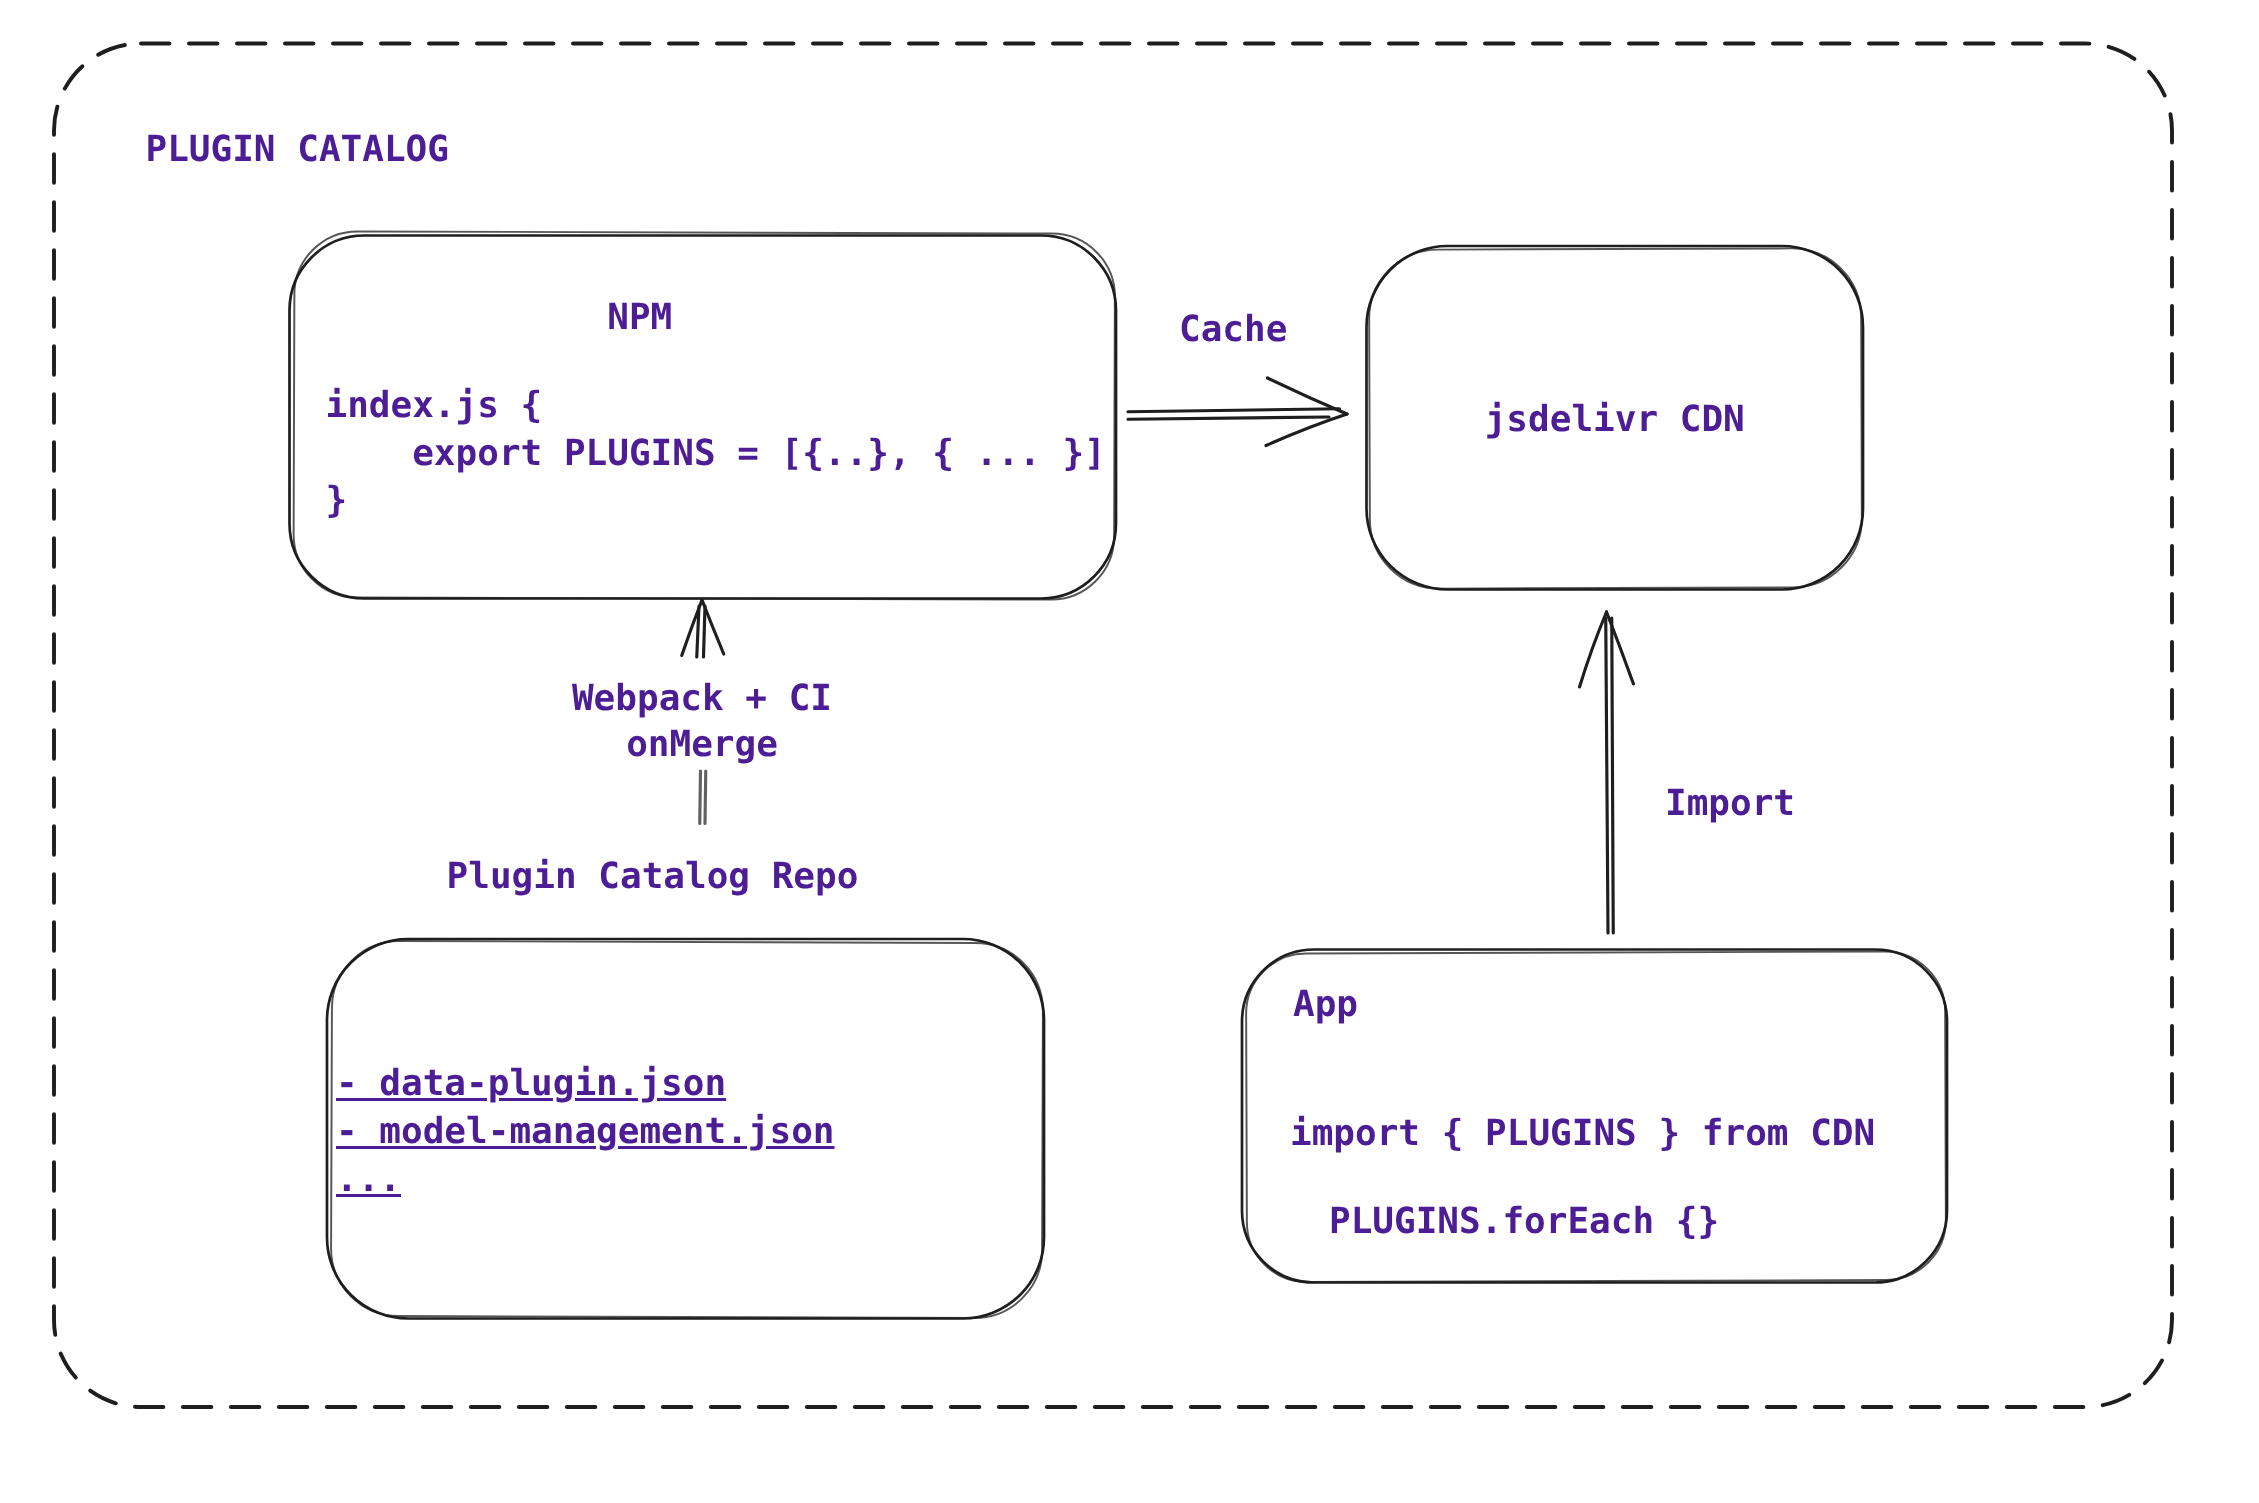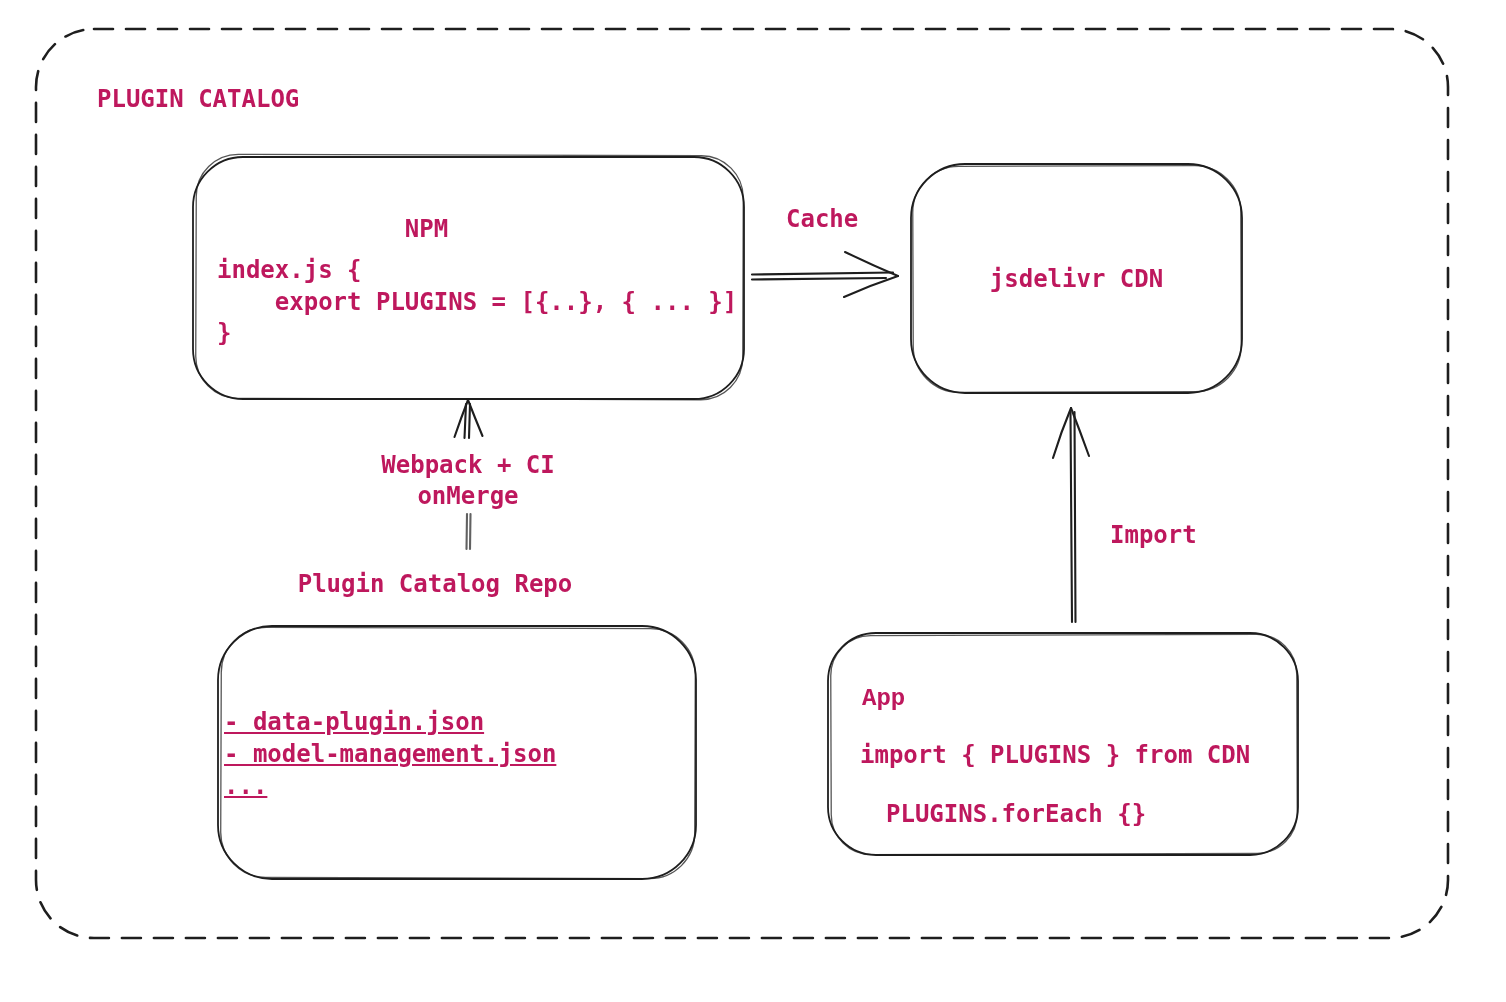--- a/index.html
+++ b/index.html
@@ -29,21 +29,21 @@
   .box-main { stroke-width: 1.8; fill: #ffffff; }
   .box-echo { stroke-width: 1.3; opacity: 0.75; }
   .arrow { stroke-width: 2.1; }
   .arrow-soft { stroke-width: 2.1; opacity: 0.7; }
   .t {
     position: absolute;
     font-family: "DejaVu Sans Mono", "Liberation Mono", monospace;
     font-size: 24px;
     font-weight: 600;
     line-height: 30px;
-    color: #be185d;
+    color: #4c1d95;
     white-space: nowrap;
     letter-spacing: 0px;
   }
   .pre { white-space: pre; }
   .center { text-align: center; }
 </style>
 </head>
 <body>
 
 <div class="stage">
@@ -93,40 +93,40 @@
     <g>
       <path class="arrow" d="M1070.5 412 L1072 622"></path>
       <path class="arrow" d="M1074.5 412 L1075.5 622"></path>
       <path class="arrow" d="M1071 408 Q1061 432 1053 458"></path>
       <path class="arrow" d="M1071 408 Q1080 431 1089 456"></path>
     </g>
   </svg>
 
   <div class="t" style="left:97px; top:84px;">PLUGIN CATALOG</div>
 
-  <div class="t center" style="left:343px; top:196px; width:167px;margin-top:18px;">NPM</div>
+  <div class="t center" style="left:343px; top:196px; width:167px;">NPM</div>
 
   <div class="t center" style="left:911px; top:264px; width:331px;">jsdelivr CDN</div>
 
   <div class="t pre" style="left:217px; top:255px; line-height:31.5px;">index.js {
     export PLUGINS = [{..}, { ... }]
 }</div>
 
   <div class="t" style="left:786px; top:204px;">Cache</div>
 
   <div class="t pre center" style="left:348px; top:450px; width:240px; line-height:31px;">Webpack + CI
 onMerge</div>
 
   <div class="t center" style="left:200px; top:569px; width:470px;">Plugin Catalog Repo</div>
 
   <div class="t pre" style="left:224px; top:706px; line-height:32px;text-decoration:underline;">- data-plugin.json
 - model-management.json
 ...</div>
 
-  <div class="t" style="left:862px; top:684px;font-family:Liberation Mono, monospace;">App</div>
+  <div class="t" style="left:862px; top:654px;">App</div>
 
   <div class="t" style="left:860px; top:740px;">import { PLUGINS } from CDN</div>
 
   <div class="t" style="left:860px; top:799px;margin-left:26px;">PLUGINS.forEach {}</div>
 
   <div class="t" style="left:1110px; top:520px;">Import</div>
 
 </div>
 
 </body></html>

